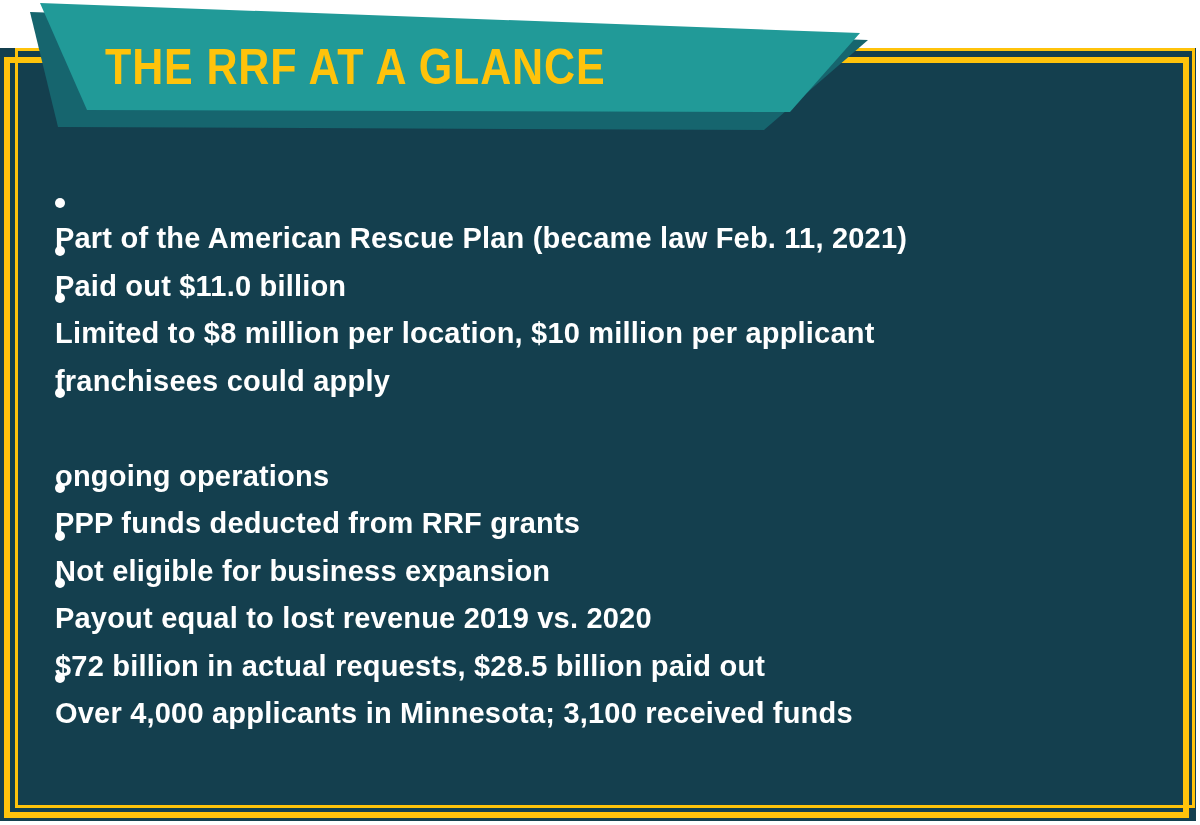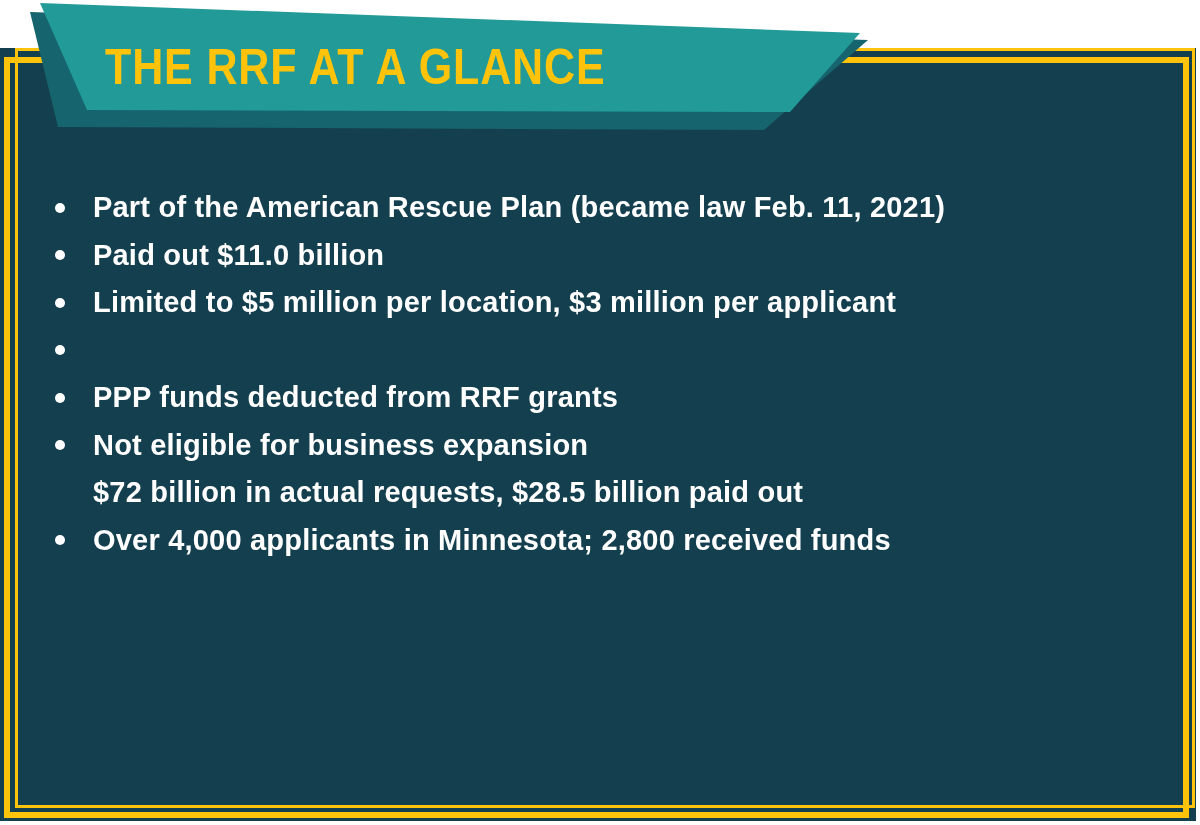--- a/index.html
+++ b/index.html
@@ -61,22 +61,22 @@
   }
   
   .bullets{
     position:absolute;
     left:55px; top:136px;
     width:1120px;
     z-index:2;
   }
   .line{
     display:flex;
-    align-items:center;
     height:47.5px;
+    flex-direction:column;
   }
   .marker{
     width:38px;
     flex:0 0 38px;
     display:flex;
     align-items:center;
   }
   .dot{
     width:10px;height:10px;
     border-radius:50%;
@@ -108,50 +108,68 @@
       <div class="line">
     <span class="marker">
       <span class="dot"></span>
     </span>
     <span class="txt">Paid out $11.0 billion</span>
   </div>
       <div class="line">
     <span class="marker">
       <span class="dot"></span>
     </span>
-    <span class="txt">Limited to $5 million per location, $3 million per applicant</span>
+    <span class="txt">Limited to $8 million per location, $10 million per applicant</span>
+  </div>
+      <div class="line cont">
+    <span class="marker">
+      <span class="dot"></span>
+    </span>
+    <span class="txt">franchisees could apply</span>
   </div>
       <div class="line">
     <span class="marker">
       <span class="dot"></span>
     </span>
+  </div>
+      <div class="line cont">
+    <span class="marker">
+      <span class="dot"></span>
+    </span>
+    <span class="txt">ongoing operations</span>
   </div>
       <div class="line">
     <span class="marker">
       <span class="dot"></span>
     </span>
     <span class="txt">PPP funds deducted from RRF grants</span>
   </div>
       <div class="line">
     <span class="marker">
       <span class="dot"></span>
     </span>
     <span class="txt">Not eligible for business expansion</span>
   </div>
+      <div class="line">
+    <span class="marker">
+      <span class="dot"></span>
+    </span>
+    <span class="txt">Payout equal to lost revenue 2019 vs. 2020</span>
+  </div>
       <div class="line cont">
     <span class="marker">
       <span class="dot"></span>
     </span>
     <span class="txt">$72 billion in actual requests, $28.5 billion paid out</span>
   </div>
       <div class="line">
     <span class="marker">
       <span class="dot"></span>
     </span>
-    <span class="txt">Over 4,000 applicants in Minnesota; 2,800 received funds</span>
+    <span class="txt">Over 4,000 applicants in Minnesota; 3,100 received funds</span>
   </div>
     </div>
 </div>
 
 <svg class="ribbon-svg" viewBox="0 0 1200 145" aria-hidden="true">
   <polygon class="ribbon-shadow" points="30,12 868,40 764,130 58,127"></polygon>
   <polygon class="ribbon-front" points="40,3 860,33 790,112 87,110"></polygon>
 </svg>
 
 <div class="title">THE RRF AT A GLANCE</div>

